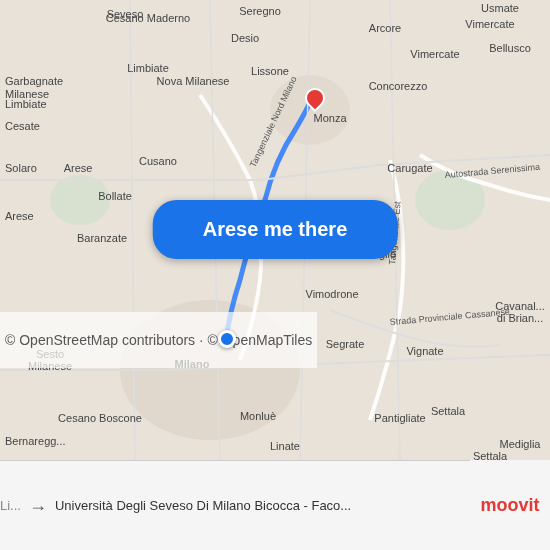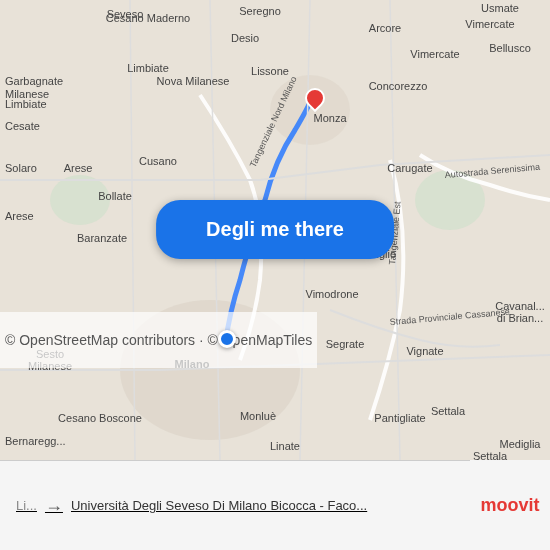--- a/index.html
+++ b/index.html
@@ -70,23 +70,22 @@
       box-shadow: 0 1px 4px rgba(0,0,0,0.4);
     }
 
     #bottom-bar {
       width: 550px;
       height: 90px;
       background: #f5f5f5;
       border-top: 1px solid #ccc;
       display: flex;
       align-items: center;
-      padding: 0 16px;
+      padding: 0 0;
       gap: 8px;
-      text-decoration: underline;
     }
 
     #attribution {
       position: absolute;
       bottom: 92px;
       left: 0;
       background: rgba(255,255,255,0.7);
       font-size: 14px;
       color: #555;
       padding: 20px 5px;
@@ -232,21 +231,21 @@
     <text x="520" y="322" class="city-label" text-anchor="middle" font-size="9" fill="#777">di Brian...</text>
   </svg>
 
   
   <div class="pin-dest"></div>
 
   
   <div class="pin-origin"></div>
 
   
-  <button id="take-me-there-btn">Degli me there</button>
+  <button id="take-me-there-btn">Arese me there</button>
 
   
   <div id="attribution">© OpenStreetMap contributors · © OpenMapTiles</div>
 </div>
 
 <div id="bottom-bar">
   <span class="from-label">Li...</span>
   <span class="arrow-icon">→</span>
   <div class="route-info">
     <span class="route-to">Università Degli Seveso Di Milano Bicocca - Faco...</span>

